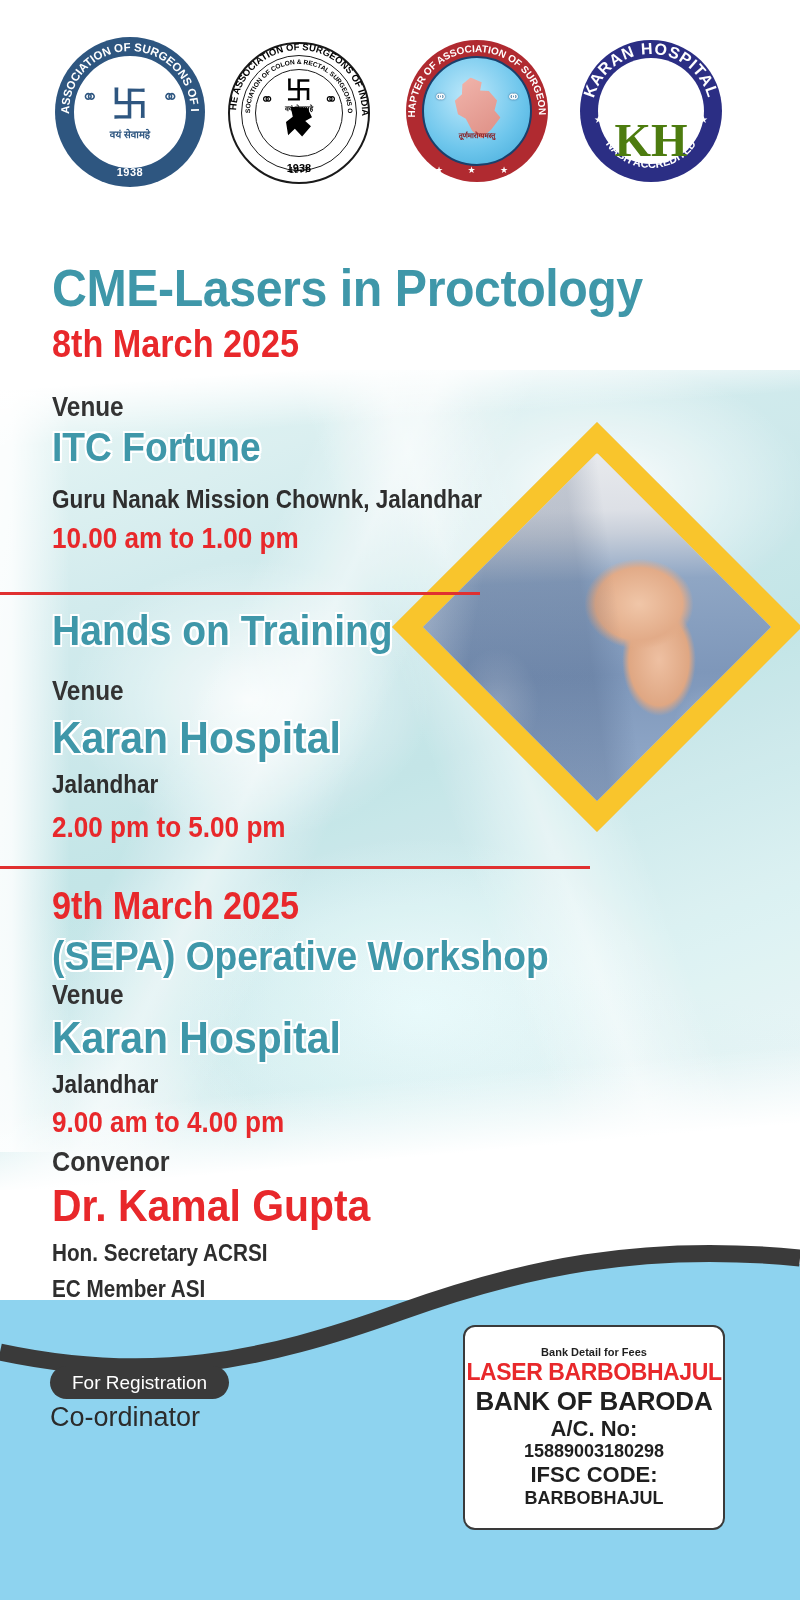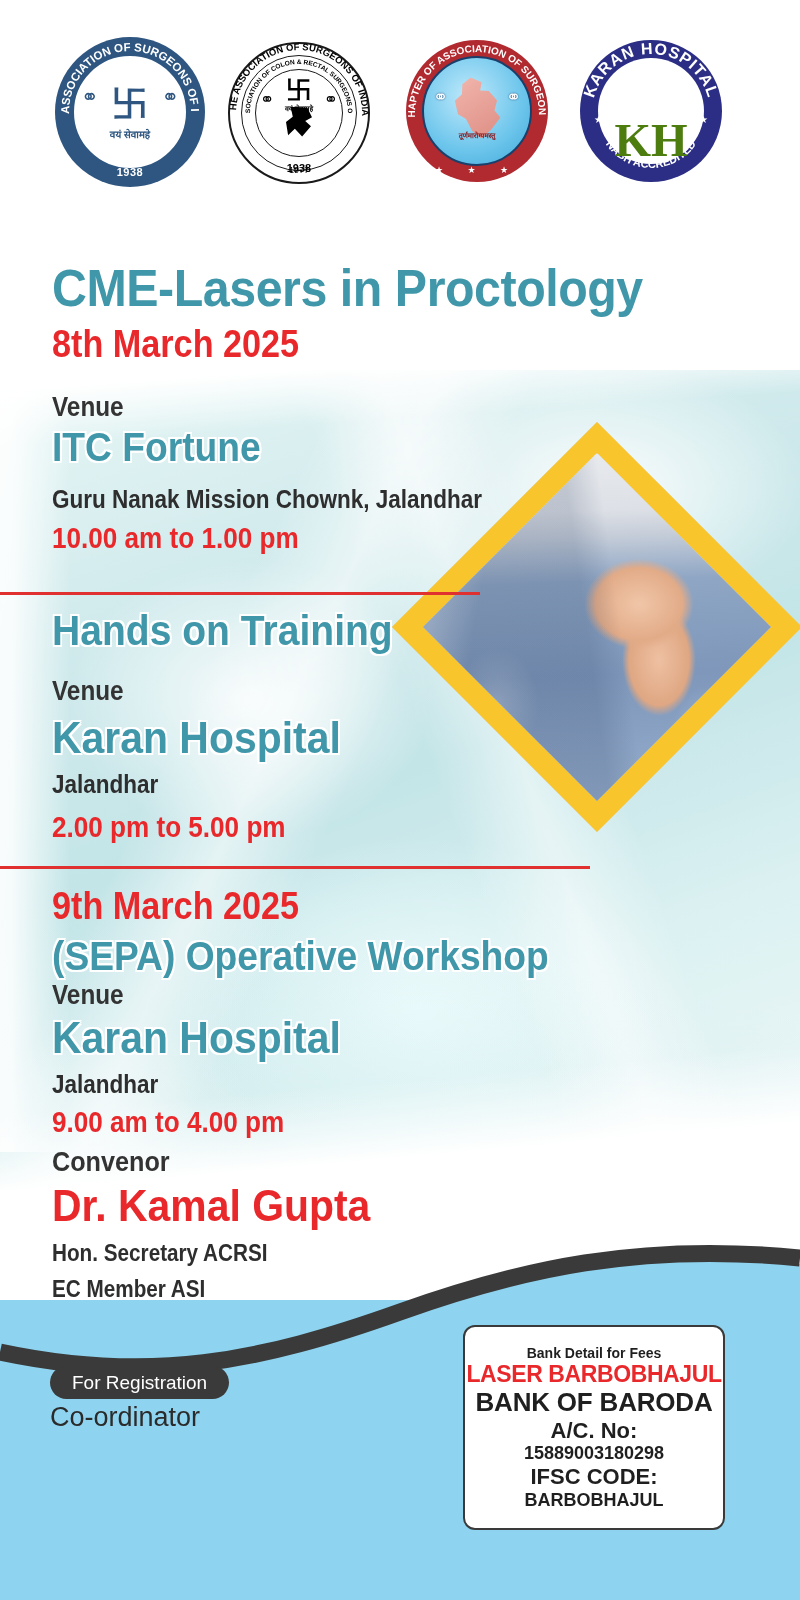--- a/index.html
+++ b/index.html
@@ -210,21 +210,21 @@
   #coord-name{position:absolute;left:50px;top:1442px;z-index:6;font-size:38px;font-weight:bold;color:#e8282b;line-height:1;white-space:nowrap;}
   #coord-phone{position:absolute;left:50px;top:1488px;z-index:6;font-size:36px;font-weight:bold;color:#1f1f1f;line-height:1;white-space:nowrap;}
 
   #bank-box{
     position:absolute;left:463px;top:1325px;width:262px;height:205px;z-index:6;
     background:#ffffff;border:2px solid #3a3a3a;border-radius:12px;
     display:flex;flex-direction:column;align-items:center;justify-content:center;
     text-align:center;padding:4px 6px;box-sizing:border-box;
   }
   #bank-box div{line-height:1.16;white-space:nowrap;}
-  .bk-title{font-size:14px;font-weight:bold;color:#1f1f1f;}
+  .bk-title{font-size:11px;font-weight:bold;color:#1f1f1f;}
   .bk-red{font-size:23px;font-weight:bold;color:#e8282b;letter-spacing:-.4px;}
   .bk-bank{font-size:26px;font-weight:bold;color:#1f1f1f;letter-spacing:-.2px;}
   .bk-lbl{font-size:22px;font-weight:bold;color:#1f1f1f;}
   .bk-val{font-size:18px;font-weight:bold;color:#1f1f1f;}
 </style>
 </head>
 <body>
 
 <div id="poster">
 

